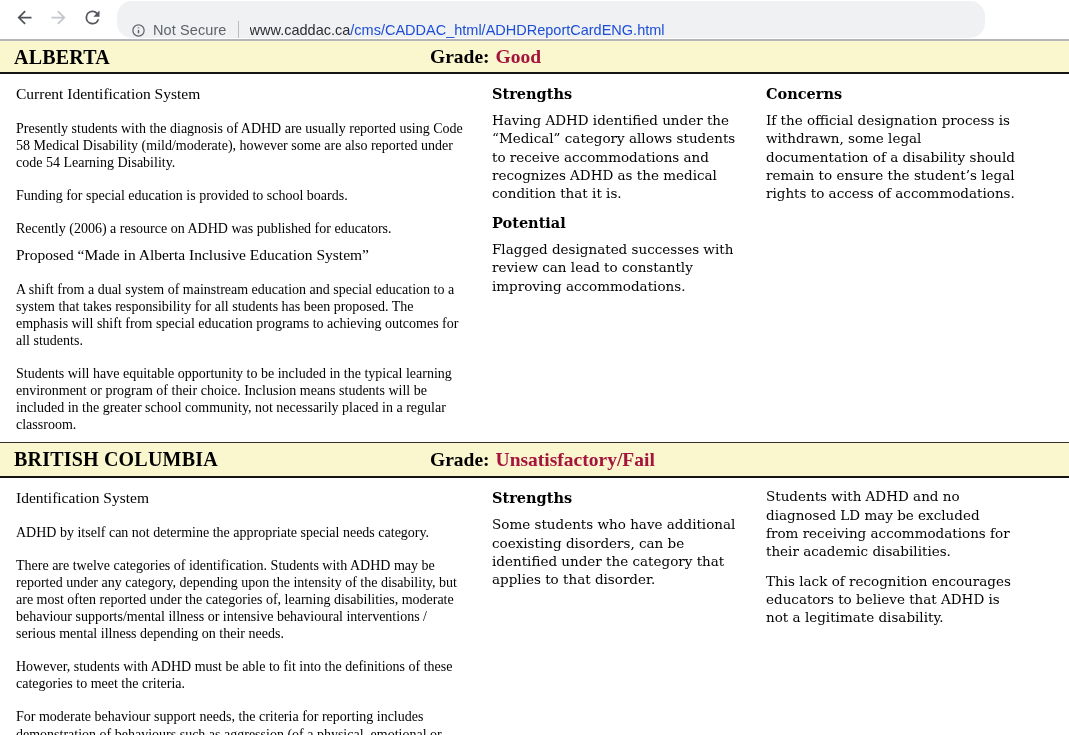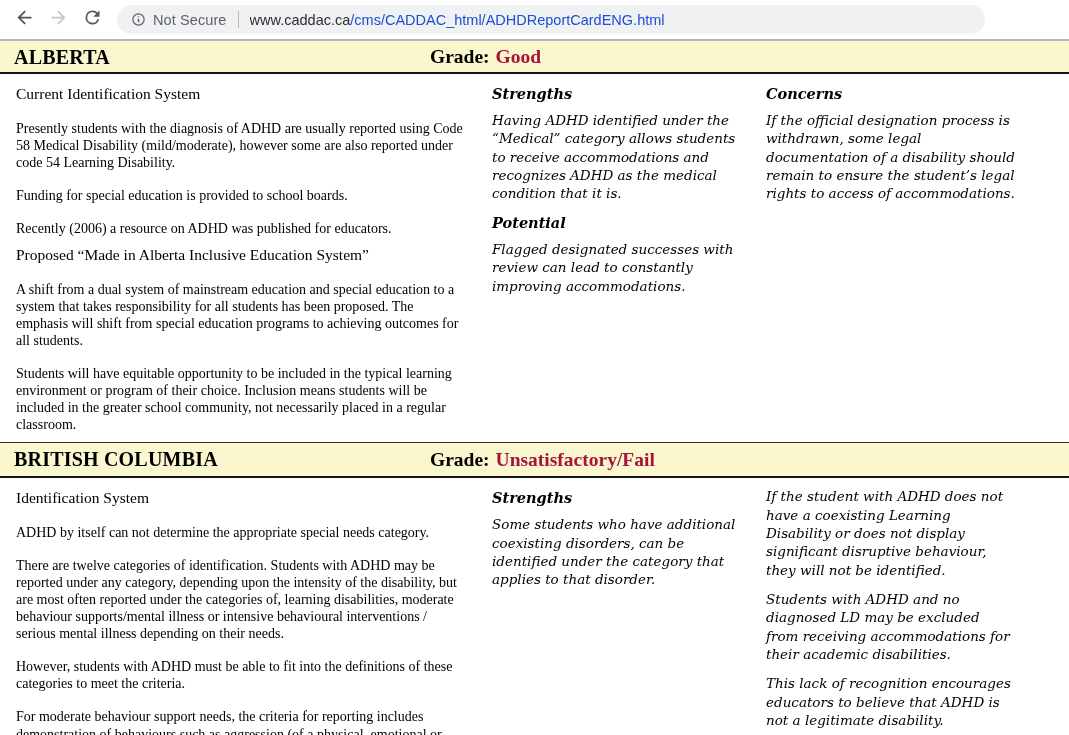--- a/index.html
+++ b/index.html
@@ -20,23 +20,23 @@
   .nav-btn {
     width: 34px; height: 34px; display: flex; align-items: center; justify-content: center;
     cursor: pointer; flex: 0 0 auto;
   }
   .nav-btn svg { width: 21px; height: 21px; }
   .back-btn { margin-left: 7px; }
   .back-btn svg { fill: #50535a; }
   .fwd-btn svg { fill: #c3c6ca; }
   .reload-btn svg { fill: #54575e; }
   .url-bar {
-    margin-left: 8px; height: 29px; width: 868px;
+    margin-left: 8px; height: 37px; width: 868px;
     background: #f0f1f3; border-radius: 15px;
-    display: flex; align-items: center; padding: 0 14px;
+    display: flex; align-items: flex-end; padding: 0 14px;
   }
   .info-icon { display: flex; align-items: center; margin-right: 7px; }
   .info-icon svg { width: 15px; height: 15px; }
   .security-label { color: #5f6368; font-size: 14.5px; letter-spacing: .1px; }
   .url-divider { width: 1px; height: 17px; background: #b9bcc1; margin: 0 11px; }
   .url-text { font-size: 14.5px; white-space: nowrap; overflow: hidden; }
   .url-domain { color: #2b2e33; }
   .url-path { color: #1d4ed8; }
 
   
@@ -65,21 +65,21 @@
   .col1 { width: 448px; }
   .col2 { width: 254px; margin-left: 28px; }
   .col3 { width: 250px; margin-left: 20px; }
 
   .col1 h3 {
     font-size: 15.5px; font-weight: normal; margin: 2px 0 7px 0; line-height: 1.2;
   }
   .col1 p {
     font-size: 14px; line-height: 1.22; margin: 16px 0 9px 0;
   }
-  .ital { font-family: "DejaVu Serif", serif; font-style: italic; }
+  .ital { font-family: "DejaVu Serif", serif; }
   .ital h3 {
     font-size: 14.5px; font-weight: bold; margin: 2px 0 9px 0;
   }
   .ital p {
     font-size: 13.5px; line-height: 1.36; margin: 0 0 11px 0;
   }
 
   .alberta-content { min-height: 292px; }
   .bc-content { min-height: 308px; }
 </style>
@@ -160,20 +160,19 @@
       <p>ADHD by itself can not determine the appropriate special needs category.</p>
       <p>There are twelve categories of identification. Students with ADHD may be reported under any category, depending upon the intensity of the disability, but are most often reported under the categories of, learning disabilities, moderate behaviour supports/mental illness or intensive behavioural interventions / serious mental illness depending on their needs.</p>
       <p>However, students with ADHD must be able to fit into the definitions of these categories to meet the criteria.</p>
       <p>For moderate behaviour support needs, the criteria for reporting includes demonstration of behaviours such as aggression (of a physical, emotional or sexual nature) and/or hyperactivity.</p>
     </div>
     <div class="col2 ital">
       <h3>Strengths</h3>
       <p>Some students who have additional coexisting disorders, can be identified under the category that applies to that disorder.</p>
     </div>
     <div class="col3 ital">
-      <p>If the student with ADHD does not have a coexisting Learning Disability or does not display significant disruptive behaviour, they will not be identified.</p>
       <p>Students with ADHD and no diagnosed LD may be excluded from receiving accommodations for their academic disabilities.</p>
       <p>This lack of recognition encourages educators to believe that ADHD is not a legitimate disability.</p>
 
     </div>
   </div>
 
 </div>
 
 </body></html>

